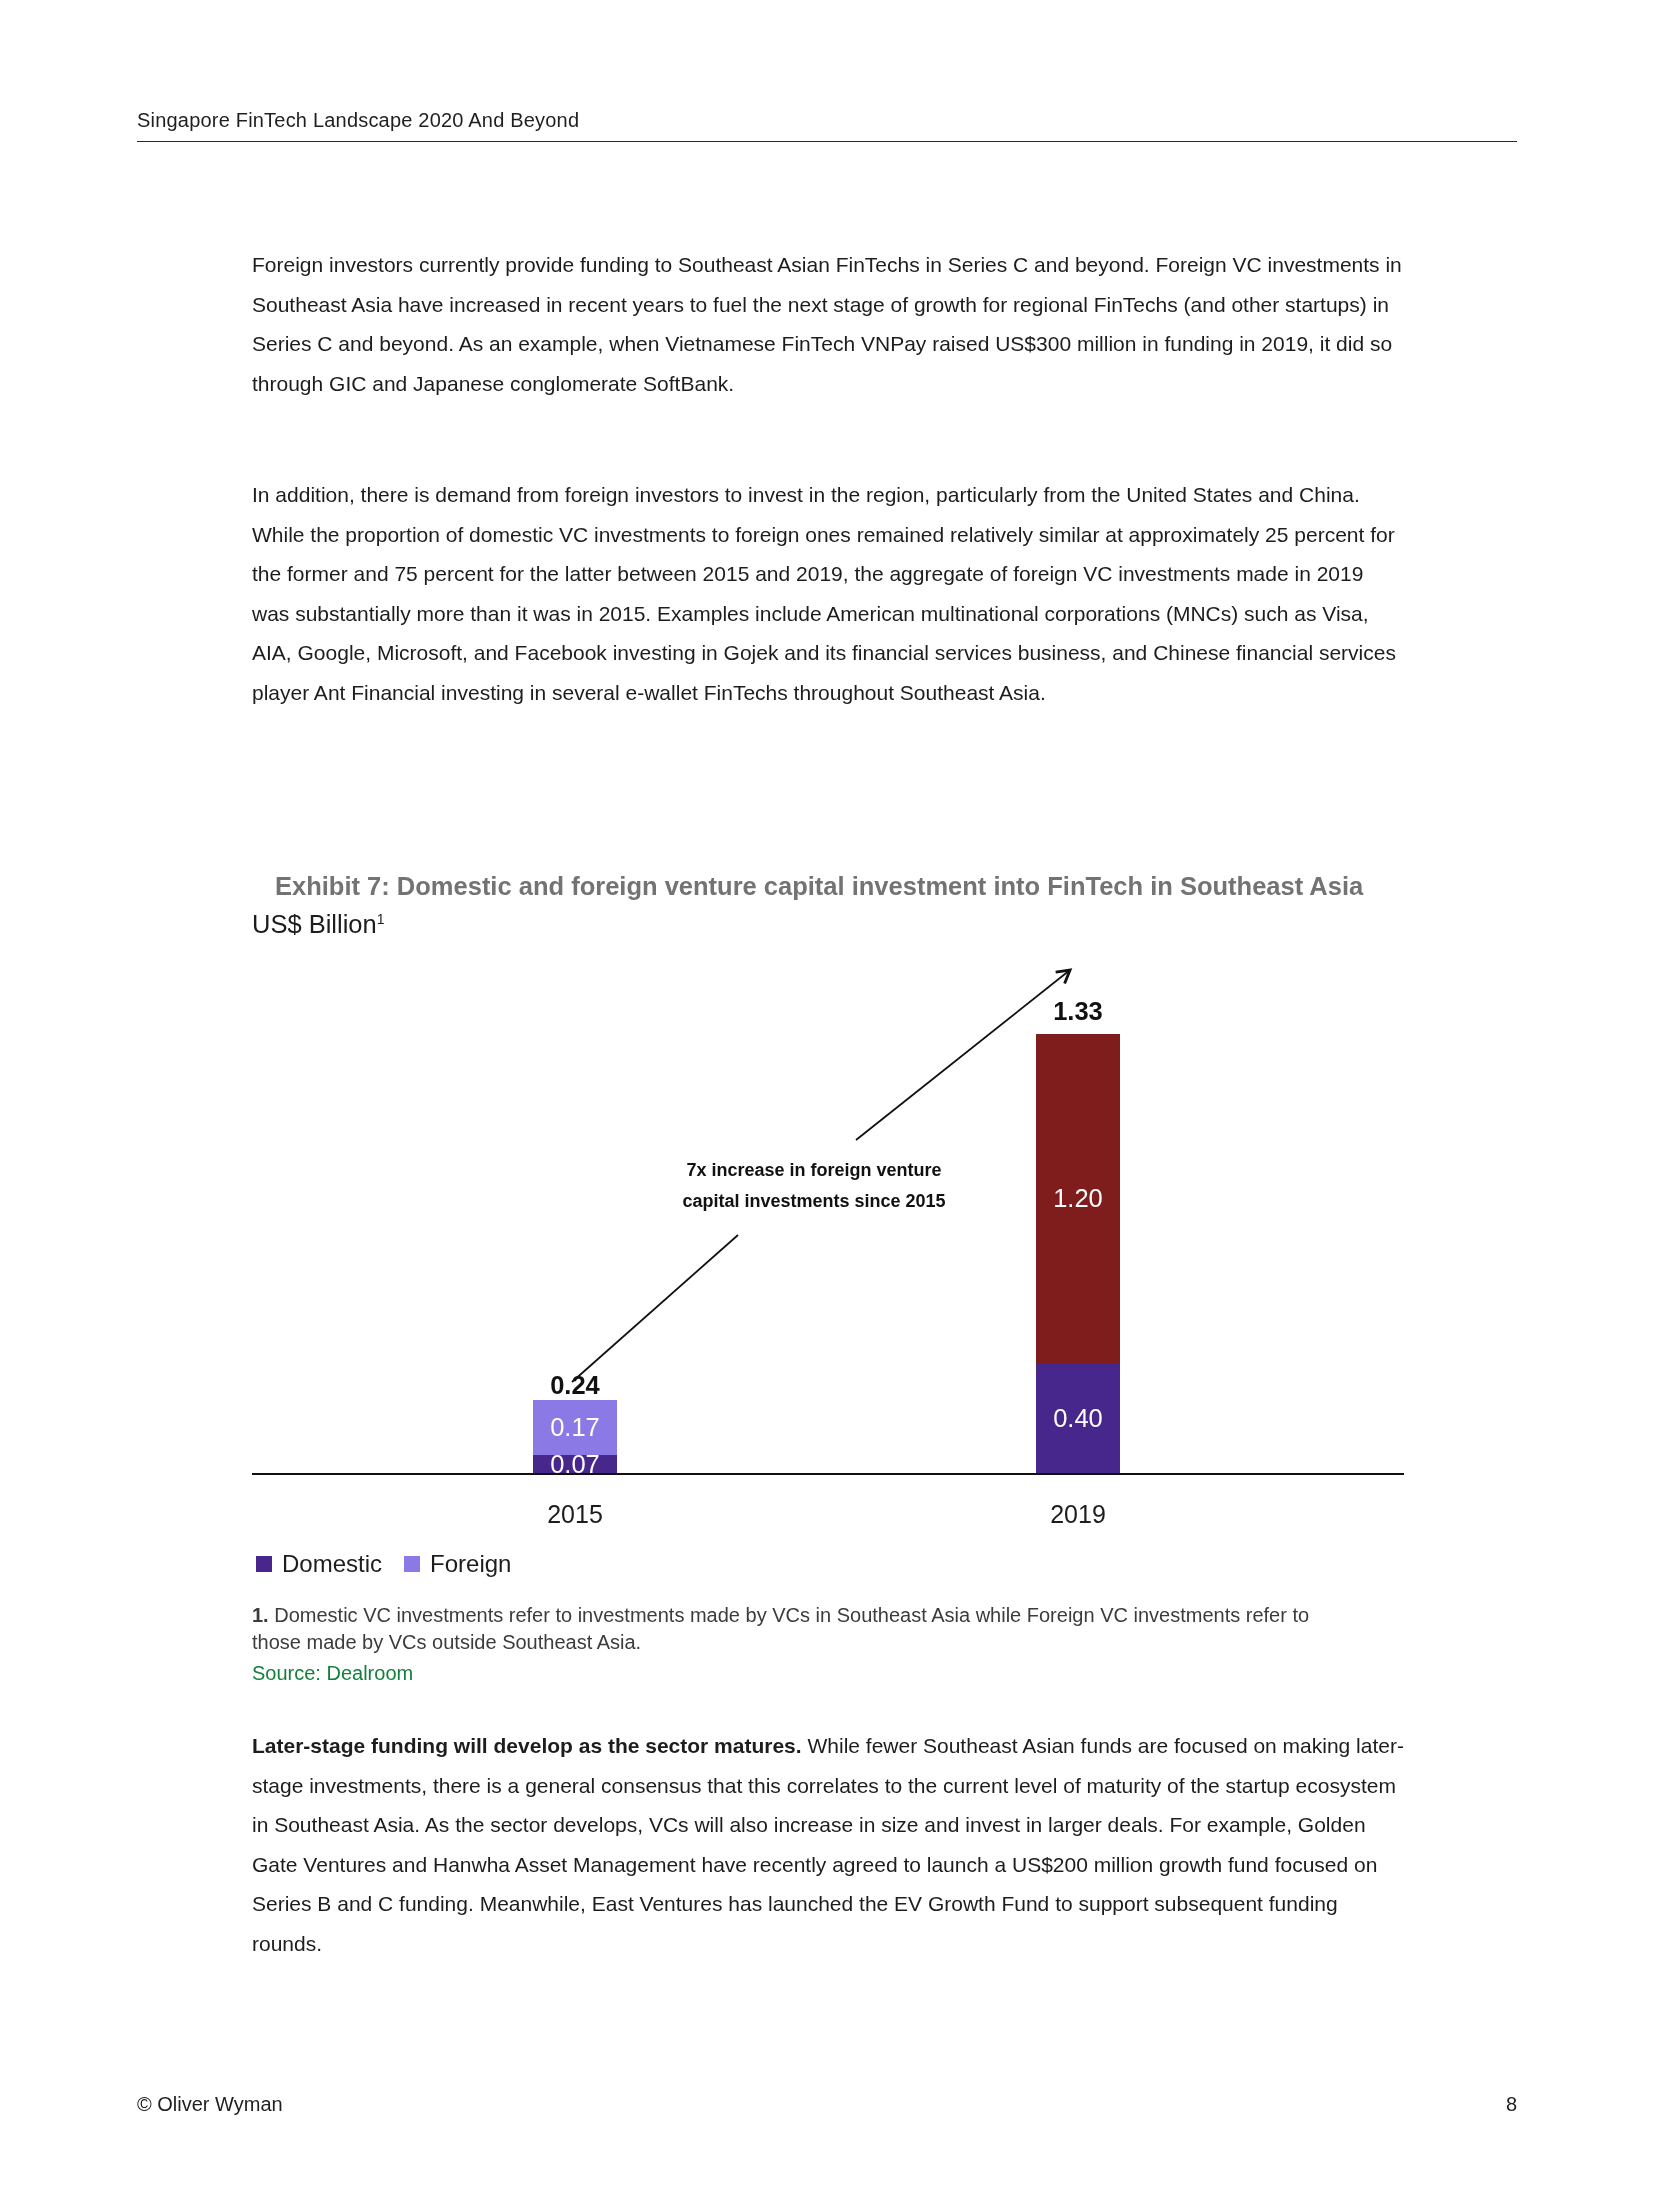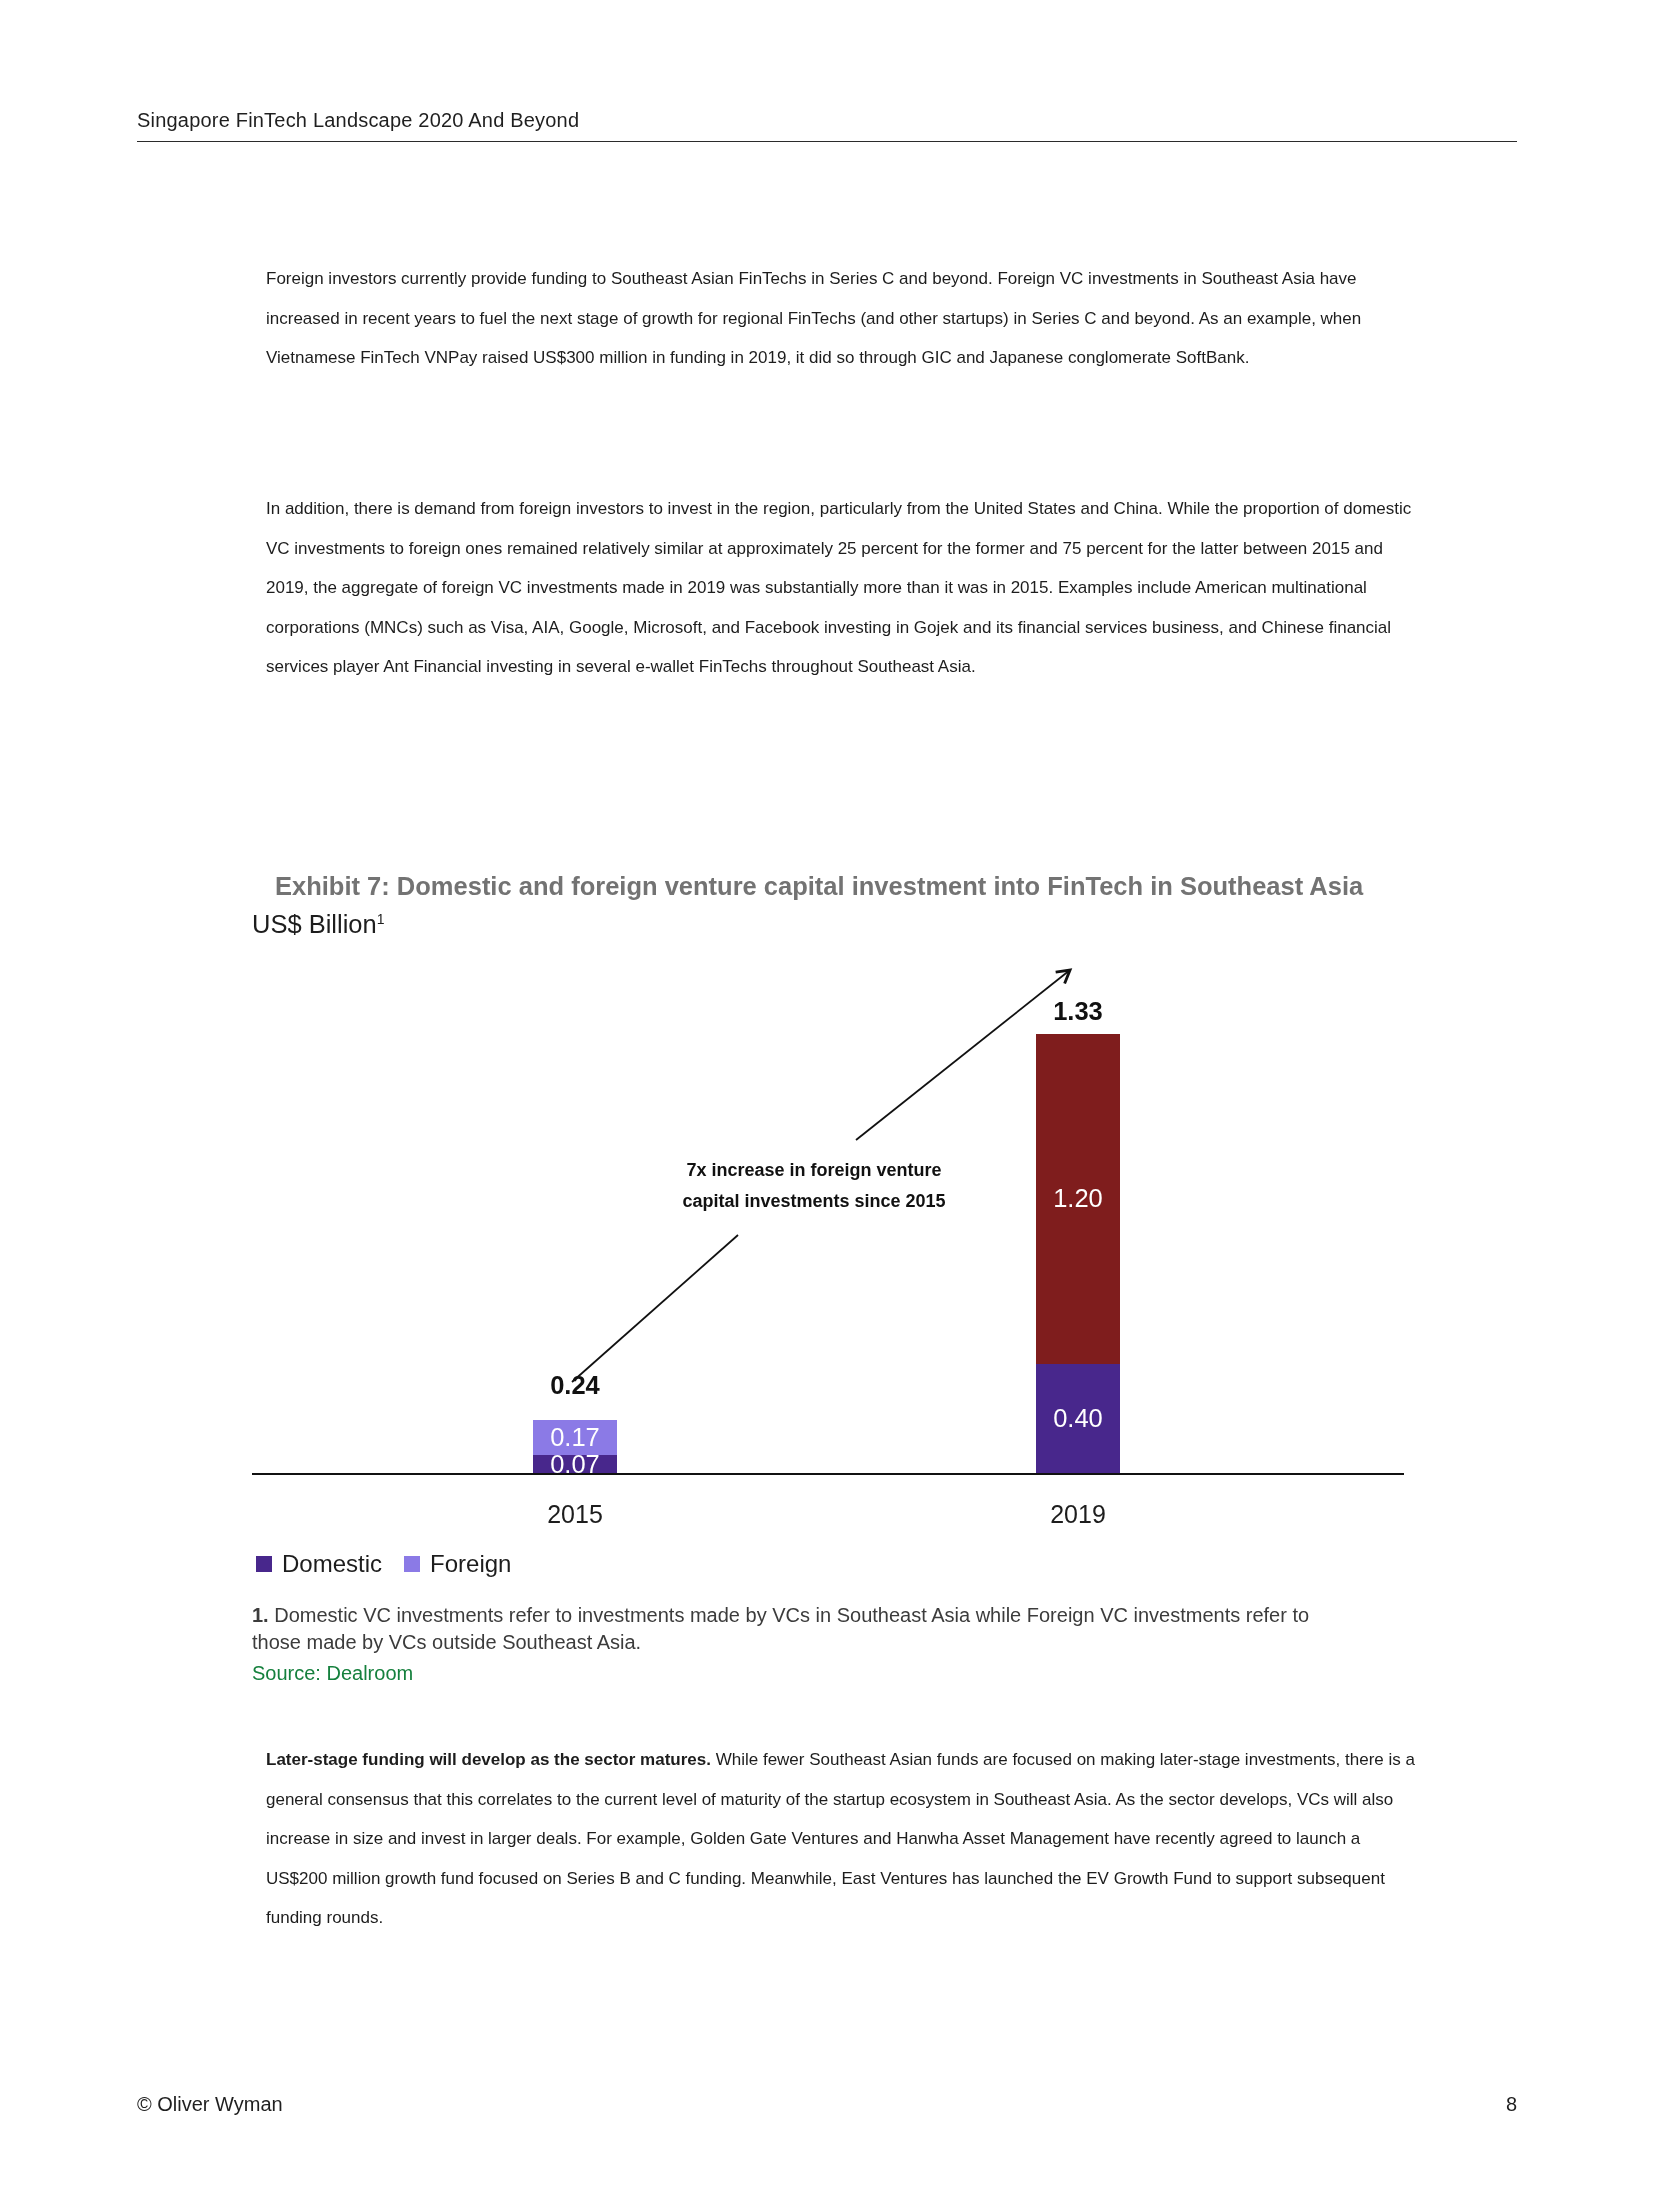--- a/index.html
+++ b/index.html
@@ -16,21 +16,21 @@
     position:absolute;left:137px;top:109px;
     font-size:20px;color:#1f1f1f;letter-spacing:.2px;
   }
   .header-rule{
     position:absolute;left:137px;top:141px;width:1380px;height:1px;
     background:#2b2b2b;border:0;margin:0;
   }
   
   .body-par{
     position:absolute;left:252px;width:1152px;
-    font-size:17px;line-height:39.5px;color:#1d1d1d;margin:14px;
+    font-size:21px;line-height:39.5px;color:#1d1d1d;margin:0;
   }
   .p1{top:245px;}
   .p2{top:475px;}
   .p3{top:1726px;}
   .p3 b{font-weight:bold;}
   
   .exhibit-title{
     position:absolute;left:252px;top:872px;width:1152px;
     font-size:25.5px;font-weight:bold;color:#737373;margin-left:23px;
   }
@@ -122,21 +122,21 @@
     <div class="chart-annotation">
       <div>7x increase in foreign venture</div>
       <div>capital investments since 2015</div>
     </div>
 
     <div class="bars" id="bars">
         <div class="bar-group" style="left: 281px;">
           <div class="bar-segment" style="bottom: 0px; height: 19.25px; background: rgb(72, 39, 140);">
             <span class="seg-label">0.07</span>
           </div>
-          <div class="bar-segment" style="bottom: 19.25px; height: 35px; background: rgb(139, 122, 230);">
+          <div class="bar-segment" style="bottom: 19.25px; height: 55px; background: rgb(139, 122, 230);">
             <span class="seg-label">0.17</span>
           </div>
           <div class="total-label" style="bottom: 74px;">0.24</div>
           <div class="category-label">2015</div>
         </div>
         <div class="bar-group" style="left: 784px;">
           <div class="bar-segment" style="bottom: 0px; height: 110px; background: rgb(72, 39, 140);">
             <span class="seg-label">0.40</span>
           </div>
           <div class="bar-segment" style="bottom: 110px; height: 330px; background: #7f1d1d;">

